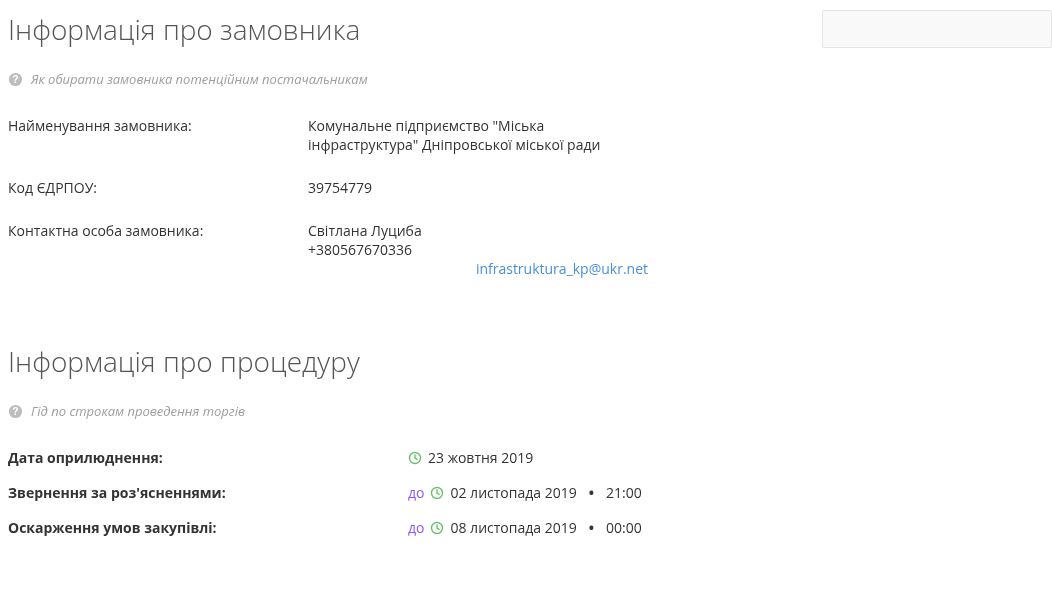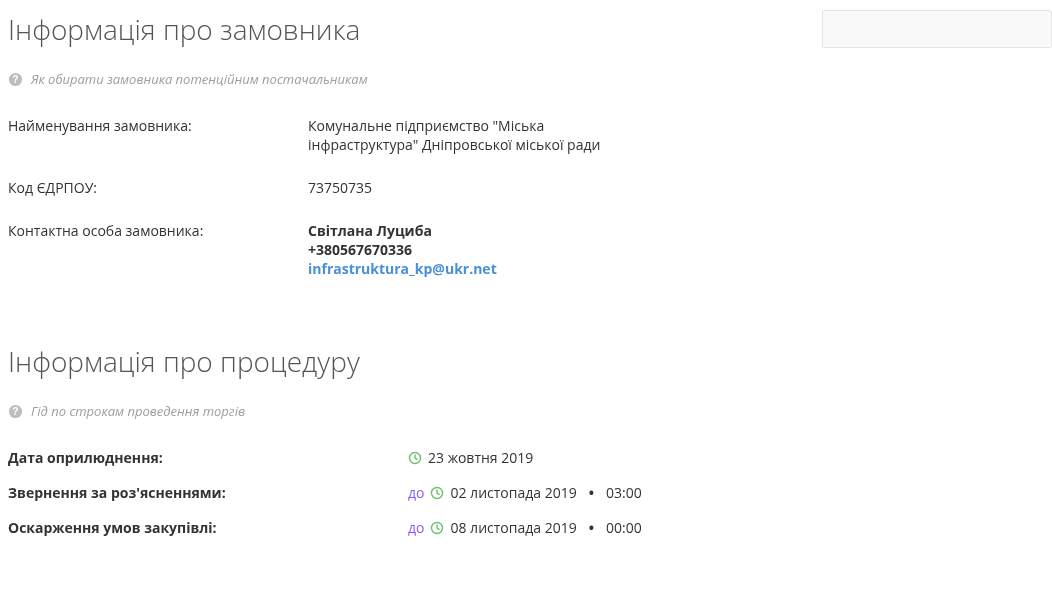--- a/index.html
+++ b/index.html
@@ -24,22 +24,22 @@
     font-style: italic;
     font-size: 13px;
     margin-bottom: 28px;
   }
   .hint-row .q-icon { margin-right: 8px; display:inline-flex; }
   .info-table { display: table; margin-bottom: 40px; }
   .info-row { display: table-row; }
   .info-label, .info-value { display: table-cell; vertical-align: top; padding-bottom: 24px; font-size: 14px; }
   .info-label { font-weight: 400; color:#333; width: 300px; }
   .info-value { color:#333; max-width: 340px; }
-  .info-value .line { display:block;font-weight:bold; }
-  .link { color: #4a90d9; text-decoration: none; }
+  .info-value .line { display:block; }
+  .link { color: #4a90d9; text-decoration: none; text-align: right; }
   .proc-table { display: table; margin-bottom: 20px; }
   .proc-row { display: table-row; }
   .proc-label, .proc-value { display: table-cell; vertical-align: middle; padding-bottom: 16px; font-size: 14px; }
   .proc-label { font-weight: 700; color:#333; width: 400px; margin-top: 40px; }
   .proc-value { color:#333; }
   .proc-inline { display:flex; align-items:center; gap:6px; }
   .until-txt { color:#8b5cf6; font-size:14px; }
   .clock-icon { display:inline-flex; }
   .dot-sep { color:#333; padding: 0 6px; font-weight:700; }
   .side-panel-stub {
@@ -65,21 +65,21 @@
     <span>Як обирати замовника потенційним постачальникам</span>
   </div>
 
   <div class="info-table">
     <div class="info-row">
       <div class="info-label">Найменування замовника:</div>
       <div class="info-value">Комунальне підприємство "Міська інфраструктура" Дніпровської міської ради</div>
     </div>
     <div class="info-row">
       <div class="info-label">Код ЄДРПОУ:</div>
-      <div class="info-value">73750735</div>
+      <div class="info-value">39754779</div>
     </div>
     <div class="info-row">
       <div class="info-label">Контактна особа замовника:</div>
       <div class="info-value">
         <span class="line">Світлана Луциба</span>
         <span class="line">+380567670336</span>
         <a class="link line" href="#">infrastruktura_kp@ukr.net</a>
       </div>
     </div>
   </div>
@@ -117,21 +117,21 @@
         <div class="proc-inline">
           <span class="until-txt">до</span>
           <span class="clock-icon">
             <svg width="14" height="14" viewBox="0 0 16 16">
                 <circle cx="8" cy="8" r="6.3" fill="none" stroke="#6cbf6c" stroke-width="1.6"></circle>
                 <path d="M8 4.5 V8.2 L10.4 9.6" fill="none" stroke="#6cbf6c" stroke-width="1.6" stroke-linecap="round"></path>
               </svg>
           </span>
           <span>02 листопада 2019</span>
           <span class="dot-sep">•</span>
-          <span>03:00</span>
+          <span>21:00</span>
         </div>
       </div>
     </div>
     <div class="proc-row">
       <div class="proc-label">Оскарження умов закупівлі:</div>
       <div class="proc-value">
         <div class="proc-inline">
           <span class="until-txt">до</span>
           <span class="clock-icon">
             <svg width="14" height="14" viewBox="0 0 16 16">

